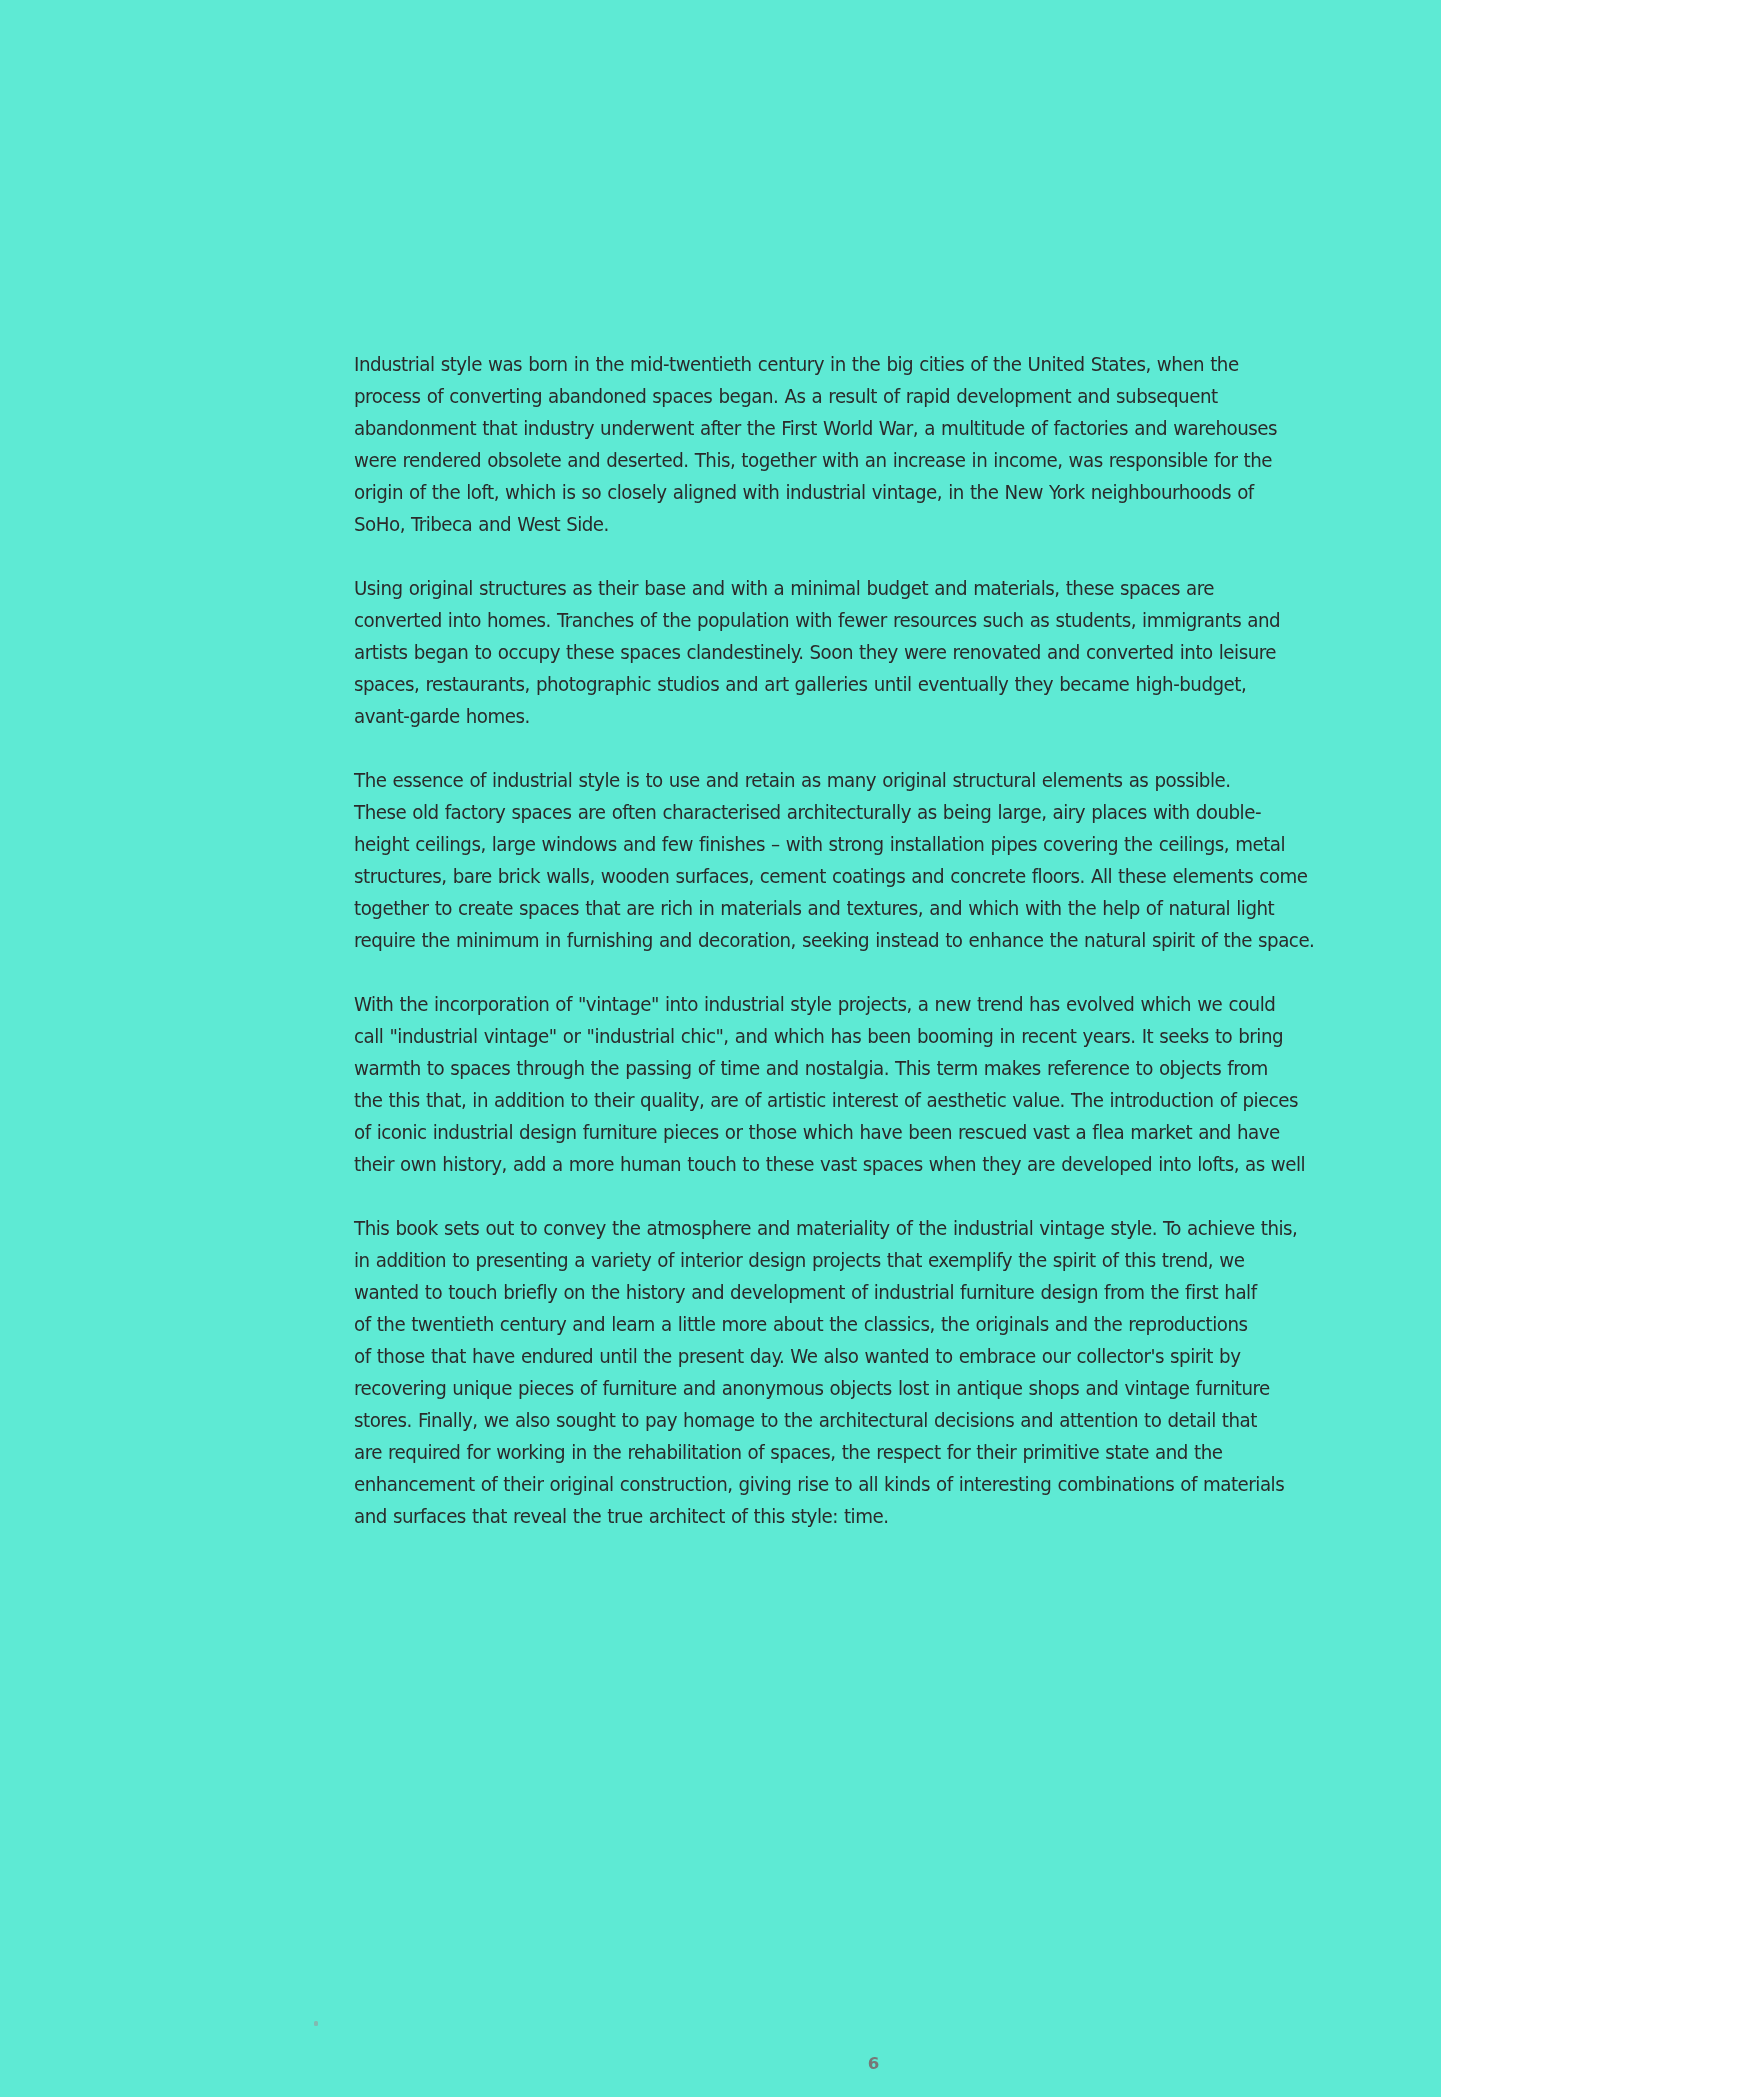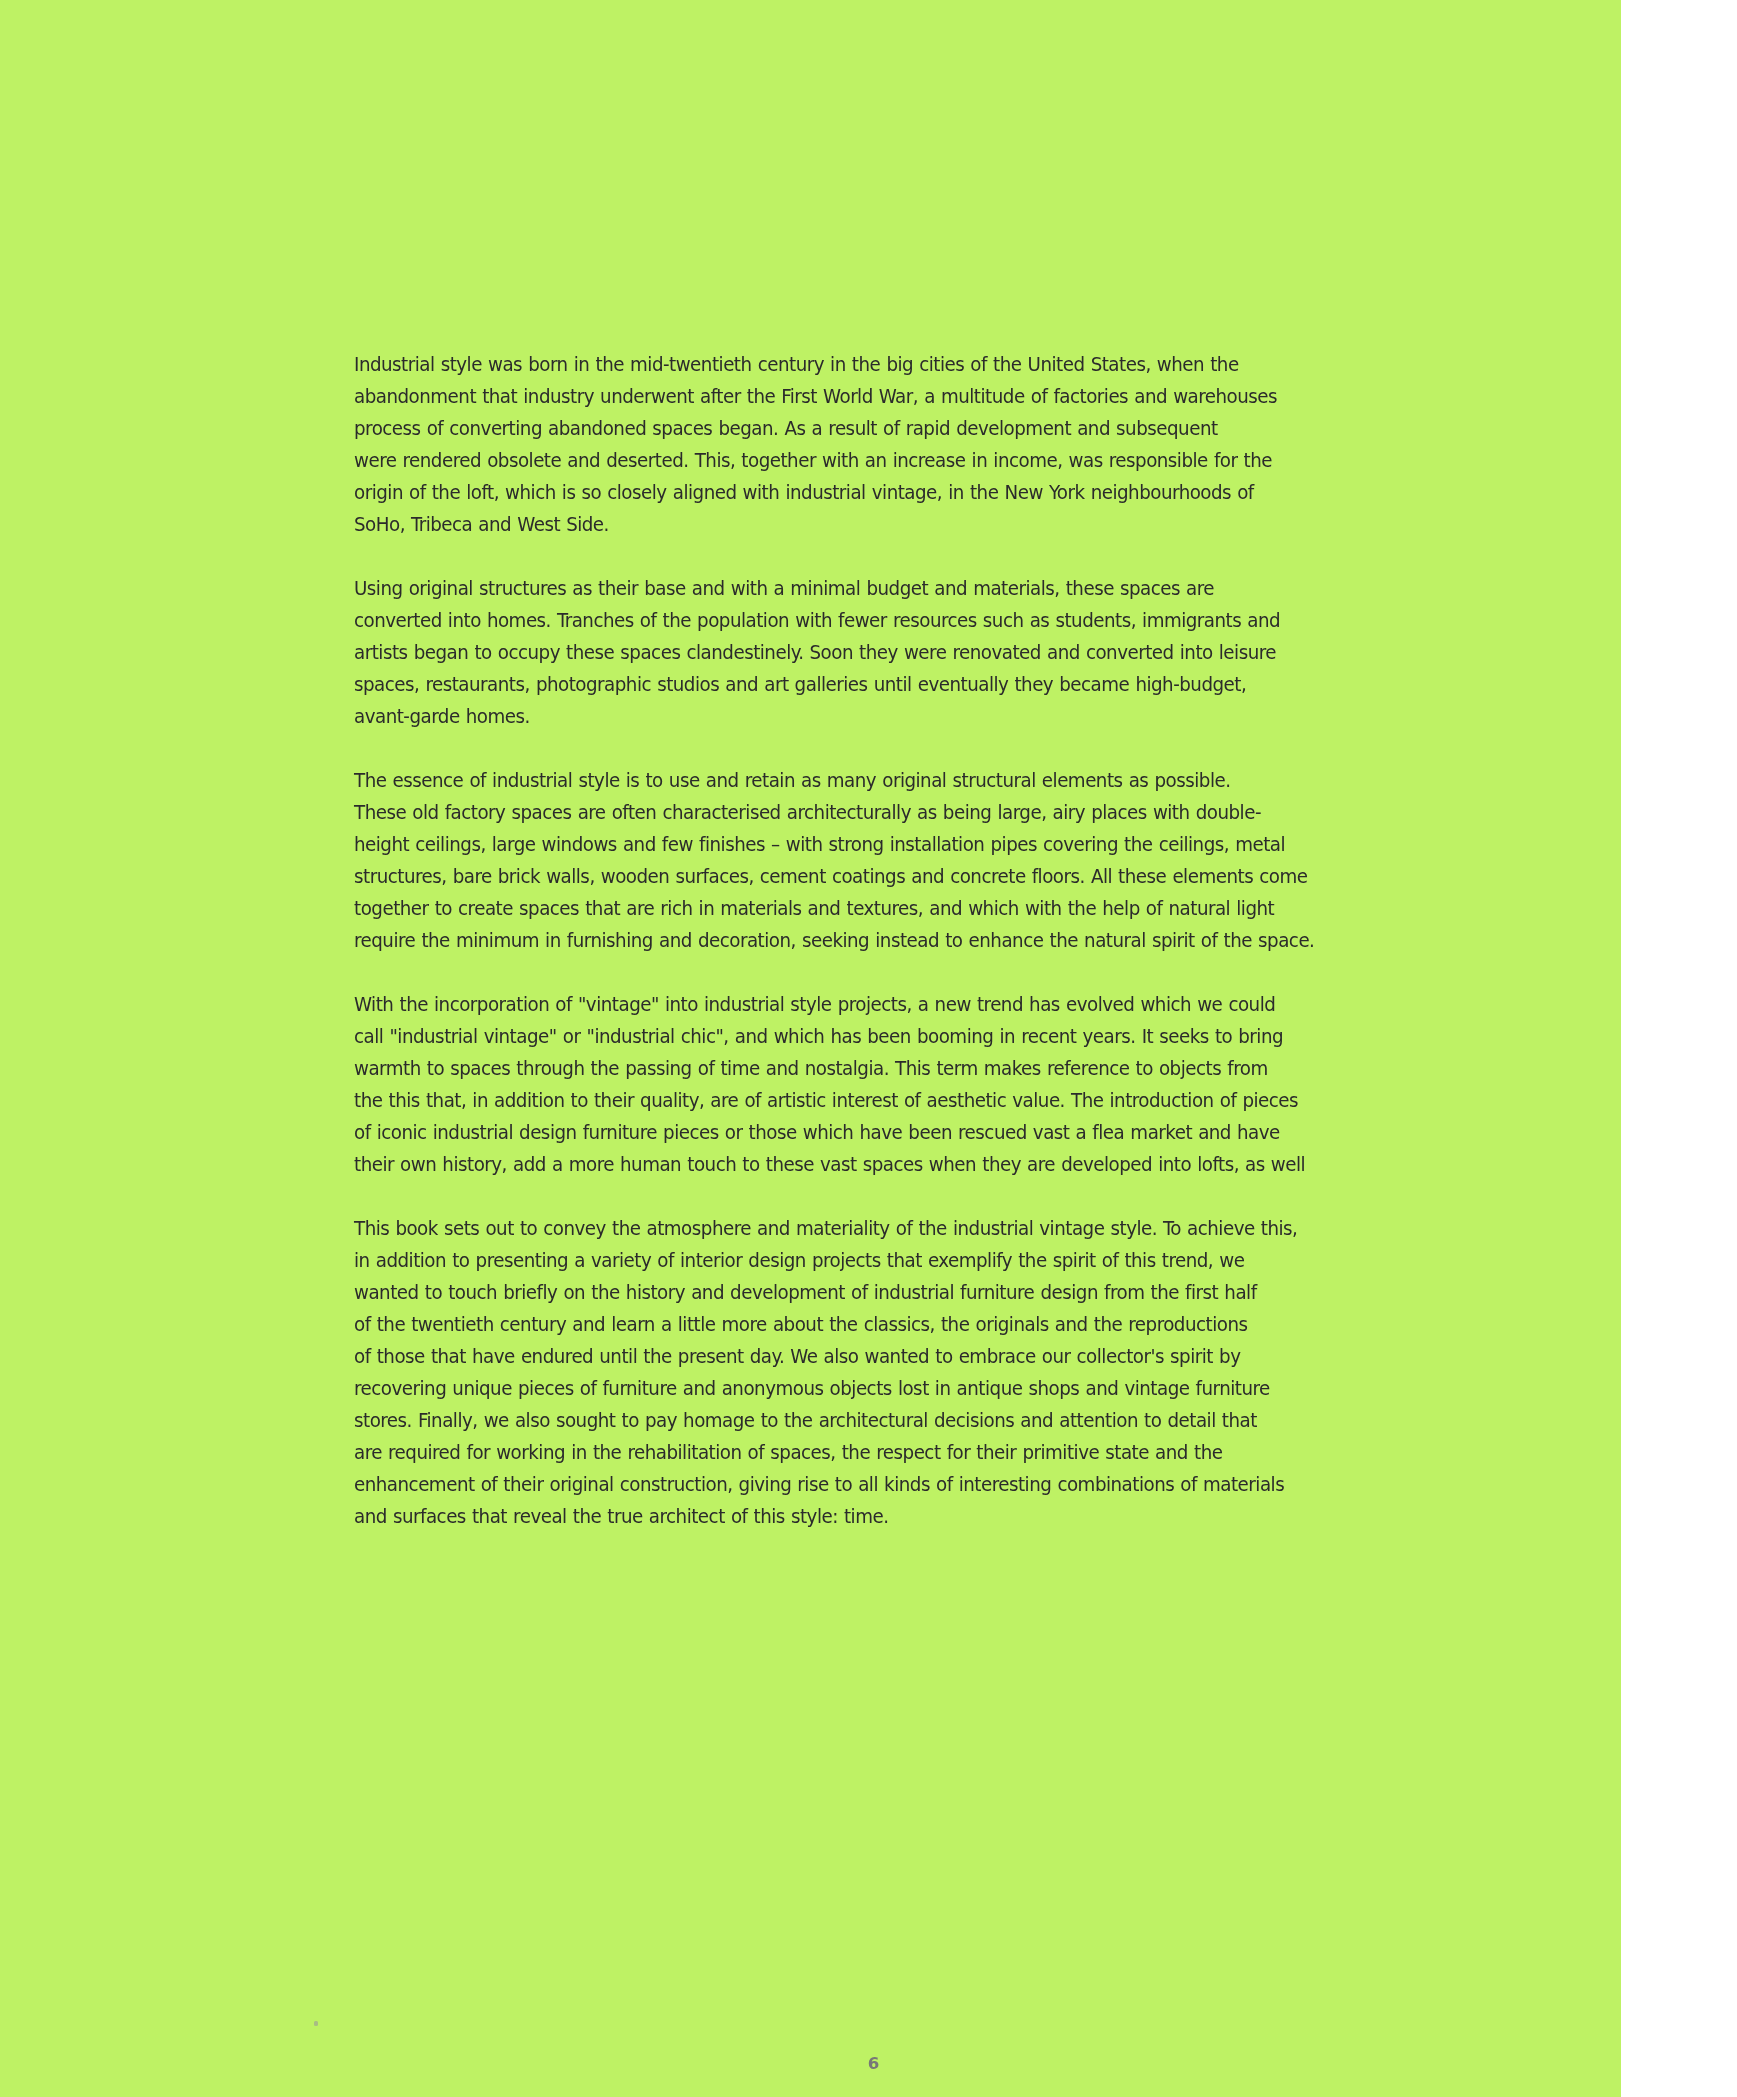--- a/index.html
+++ b/index.html
@@ -11,23 +11,24 @@
       width: 1737px;
       height: 2097px;
       position: relative;
       overflow: hidden;
       color: #2a2a2a;
       font-family: "DejaVu Sans", sans-serif;
     }
     .page {
       position: absolute;
       left: 0; top: 0;
-      width: 1621px;
+      width: 1394px;
       height: 2097px;
-      background: #bef264;
+      background: #5eead4;
+      padding-left: 47px;
     }
     .body-text {
       position: absolute;
       left: 354px;
       top: 348px;
       width: 1055px;
     }
     .para {
       margin: 0 0 32px 0;
       font-size: 20.3px;
@@ -63,22 +64,22 @@
     }
   </style>
 </head>
 <body>
 
 <div class="page">
   <div class="body-text">
 
     <p class="para">
       <span class="line">Industrial style was born in the mid-twentieth century in the big cities of the United States, when the</span>
+      <span class="line">process of converting abandoned spaces began. As a result of rapid development and subsequent</span>
       <span class="line">abandonment that industry underwent after the First World War, a multitude of factories and warehouses</span>
-      <span class="line">process of converting abandoned spaces began. As a result of rapid development and subsequent</span>
       <span class="line">were rendered obsolete and deserted. This, together with an increase in income, was responsible for the</span>
       <span class="line">origin of the loft, which is so closely aligned with industrial vintage, in the New York neighbourhoods of</span>
       <span class="line">SoHo, Tribeca and West Side.</span>
     </p>
 
     <p class="para">
       <span class="line">Using original structures as their base and with a minimal budget and materials, these spaces are</span>
       <span class="line">converted into homes. Tranches of the population with fewer resources such as students, immigrants and</span>
       <span class="line">artists began to occupy these spaces clandestinely. Soon they were renovated and converted into leisure</span>
       <span class="line">spaces, restaurants, photographic studios and art galleries until eventually they became high-budget,</span>

